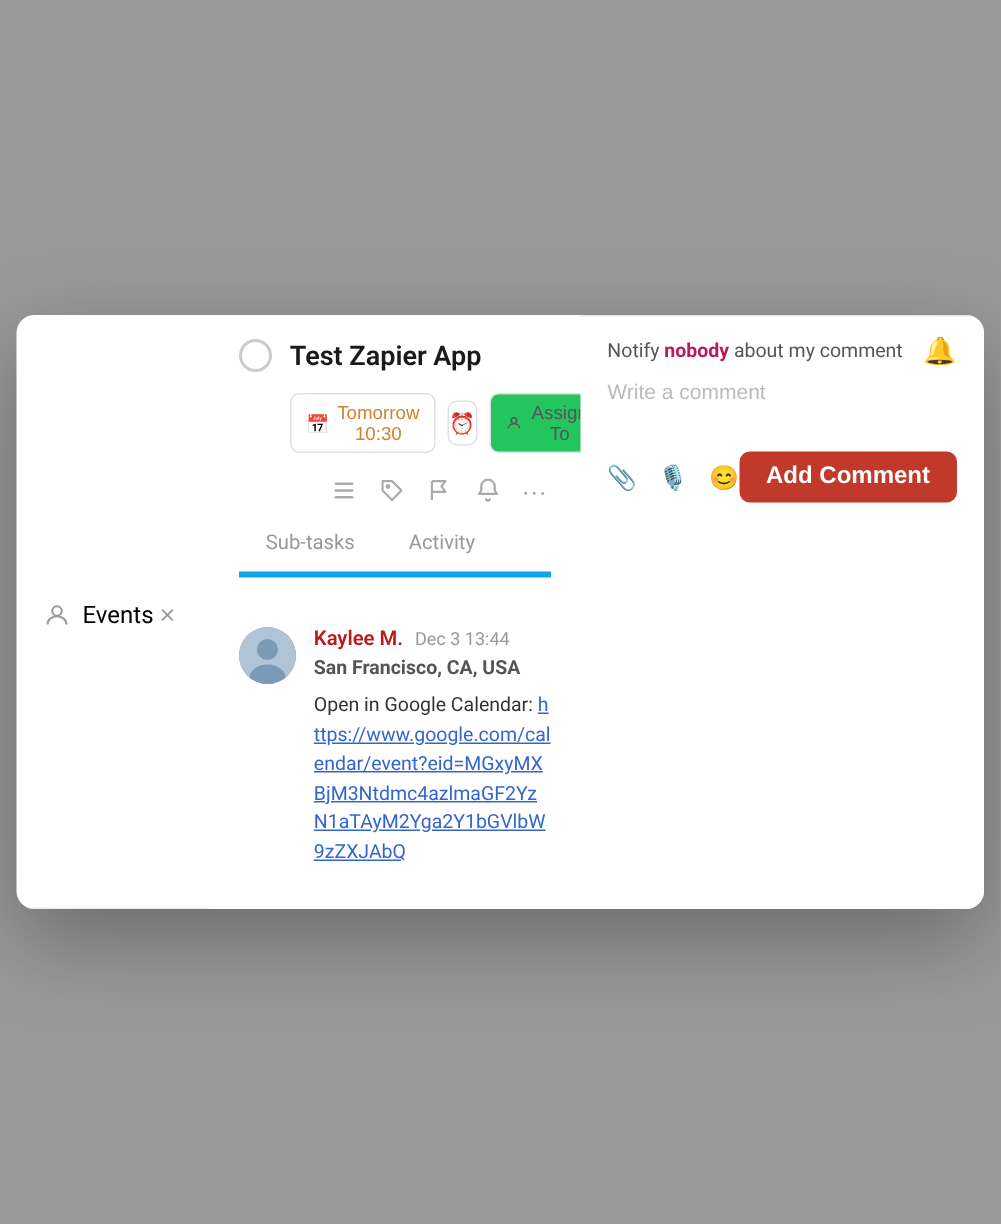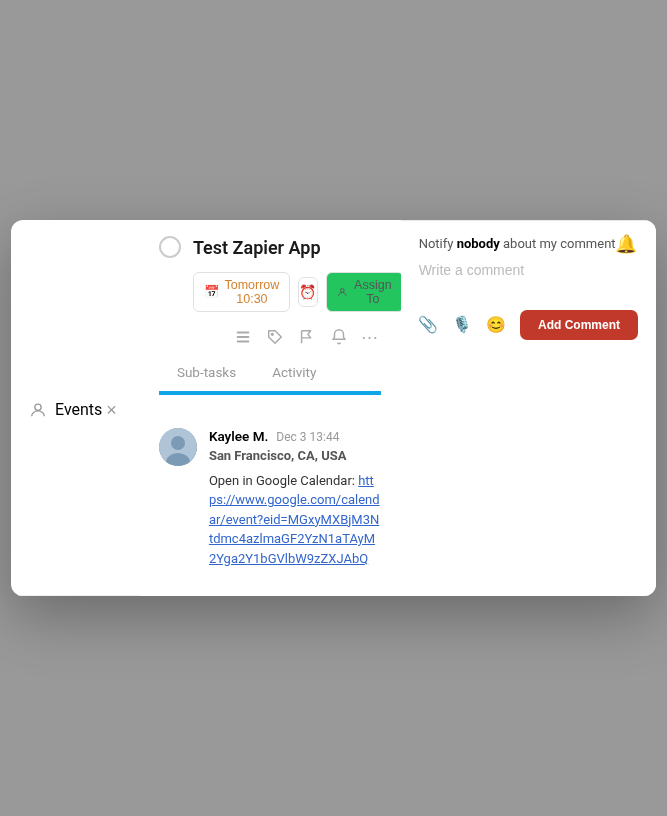--- a/index.html
+++ b/index.html
@@ -166,21 +166,21 @@
     }
     .comment-header {
       display: flex;
       align-items: baseline;
       gap: 8px;
       margin-bottom: 4px;
     }
     .comment-author {
       font-size: 13.5px;
       font-weight: 600;
-      color: #000000;
+      color: #b91c1c;
     }
     .comment-time {
       font-size: 12px;
       color: #999;
     }
     .comment-location {
       font-size: 13px;
       color: #555;
       margin-bottom: 8px;
       font-weight: bold;
@@ -206,21 +206,21 @@
       align-items: center;
       justify-content: space-between;
       margin-bottom: 8px;
     }
     .notify-text {
       font-size: 13px;
       color: #555;
     }
     .notify-text strong {
       font-weight: 700;
-      color: #000000;
+      color: #be185d;
       text-align: center;
     }
     .bell-icon {
       color: #aaa;
       font-size: 18px;
       cursor: pointer;
     }
     .comment-input {
       width: 100%;
       border: none;
@@ -248,21 +248,21 @@
       color: #aaa;
       cursor: pointer;
       font-size: 16px;
     }
     .add-comment-btn {
       background: #c0392b;
       color: #fff;
       border: none;
       border-radius: 7px;
       padding: 8px 18px;
-      font-size: 12px;
+      font-size: 16px;
       font-weight: 600;
       cursor: pointer;
     }
     
     .avatar-face {
       width: 38px;
       height: 38px;
       border-radius: 50%;
       background: linear-gradient(135deg, #a0b8c8 0%, #708090 100%);
       display: flex;

